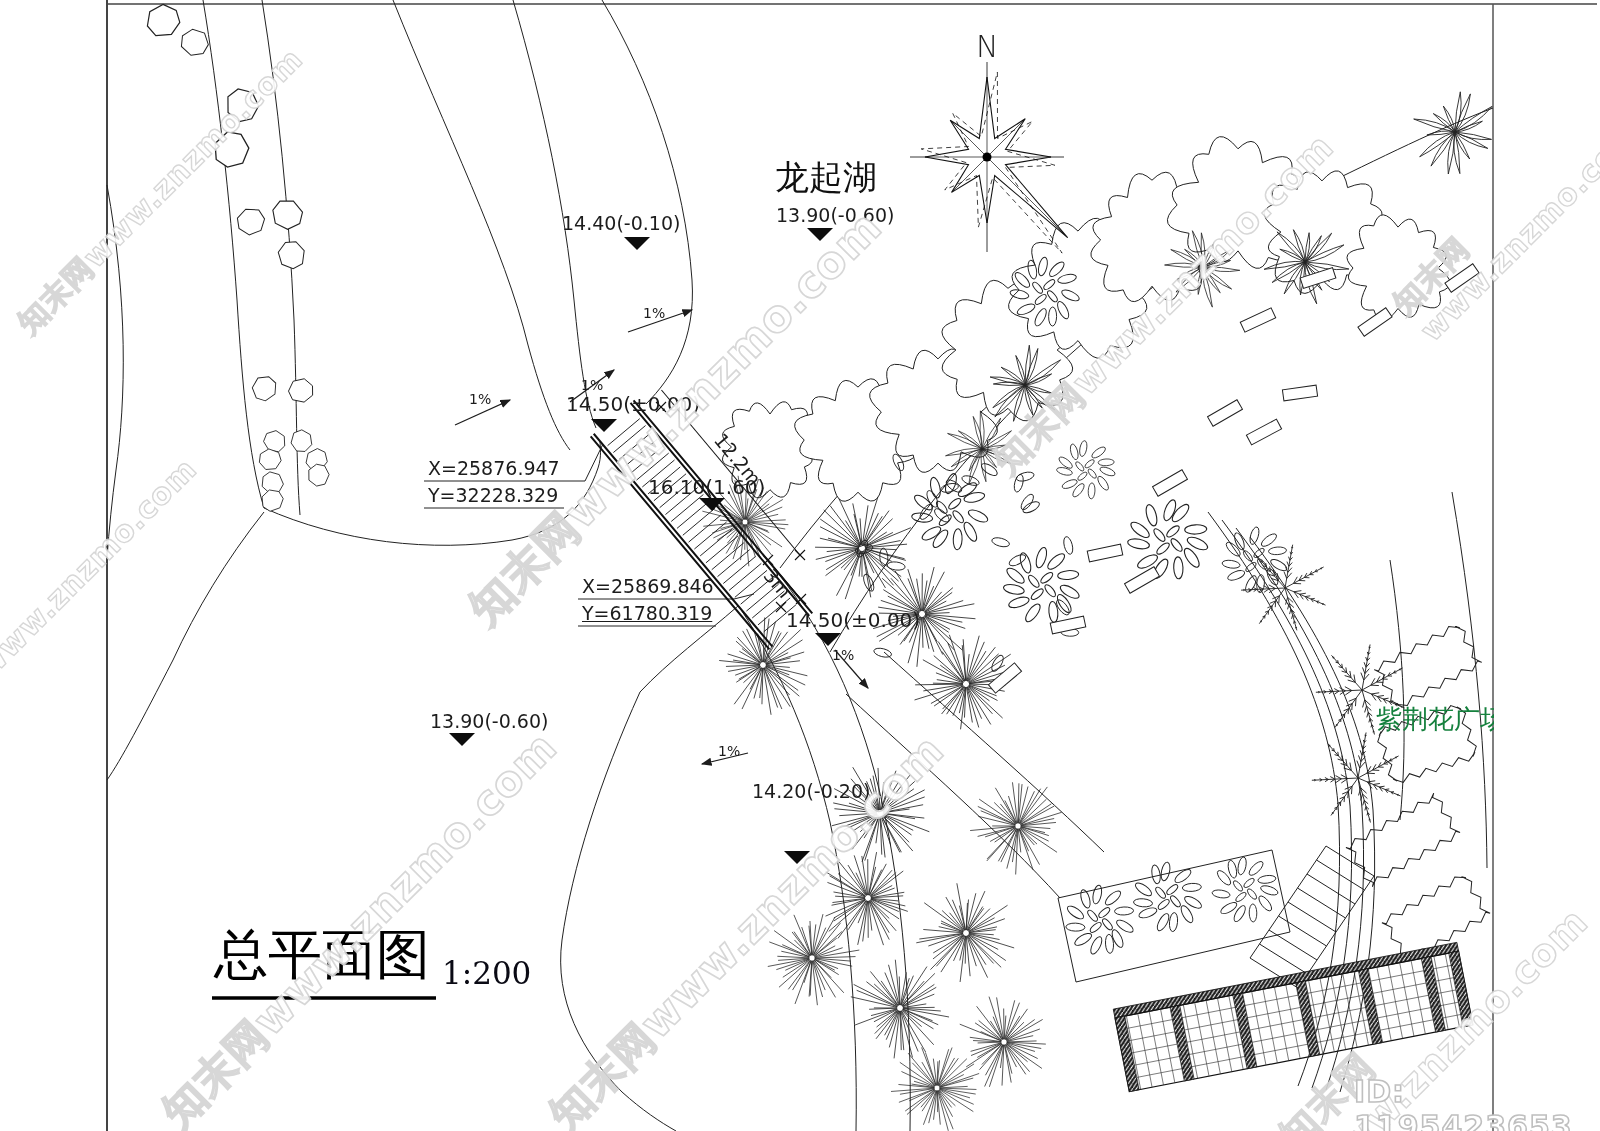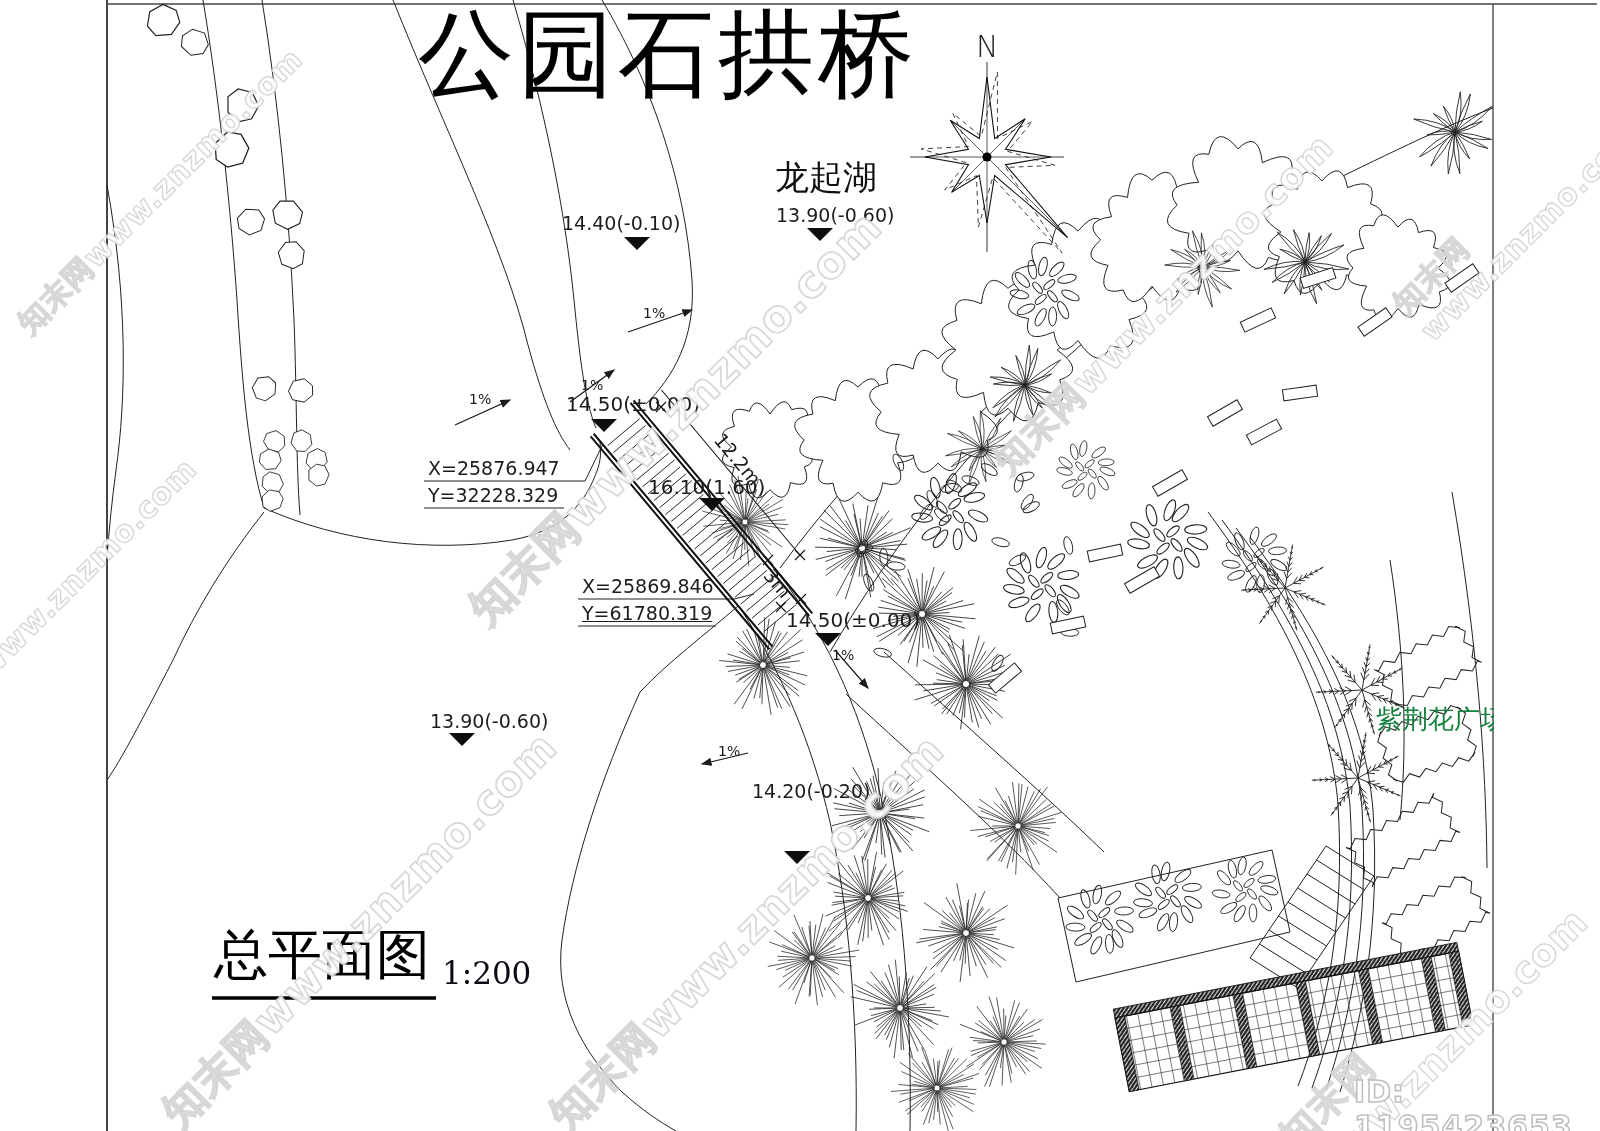--- a/index.html
+++ b/index.html
@@ -1422,21 +1422,20 @@
 
     <g stroke="#1c1c1c" stroke-width="1.2" fill="none">
       <path d="M628,332 L692,310" marker-end="url(#arw)"></path>
       <path d="M570,402 L614,370" marker-end="url(#arw)"></path>
       <path d="M455,425 L510,400" marker-end="url(#arw)"></path>
       <path d="M748,753 L702,764" marker-end="url(#arw)"></path>
       <path d="M835,650 L868,688" marker-end="url(#arw)"></path>
     </g>
   </svg>
 
-  <div class="lbl serif title" style="left:418px;top:6px;">公园石拱桥</div>
 
   <div class="lbl serif lake" style="left:775px;top:160px;">龙起湖</div>
 
   <div class="lbl north" style="left:976px;top:32px;">N</div>
 
   <div class="lbl cad" style="left:562px;top:214px;">14.40(-0.10)</div>
   <div class="lbl cad" style="left:776px;top:206px;">13.90(-0.60)</div>
   <div class="lbl cad" style="left:566px;top:394px;font-size:20px;">14.50(±0.00)</div>
   <div class="lbl cad" style="left:648px;top:477px;font-size:20px;">16.10(1.60)</div>
   <div class="lbl cad" style="left:786px;top:610px;font-size:20px;">14.50(±0.00)</div>

